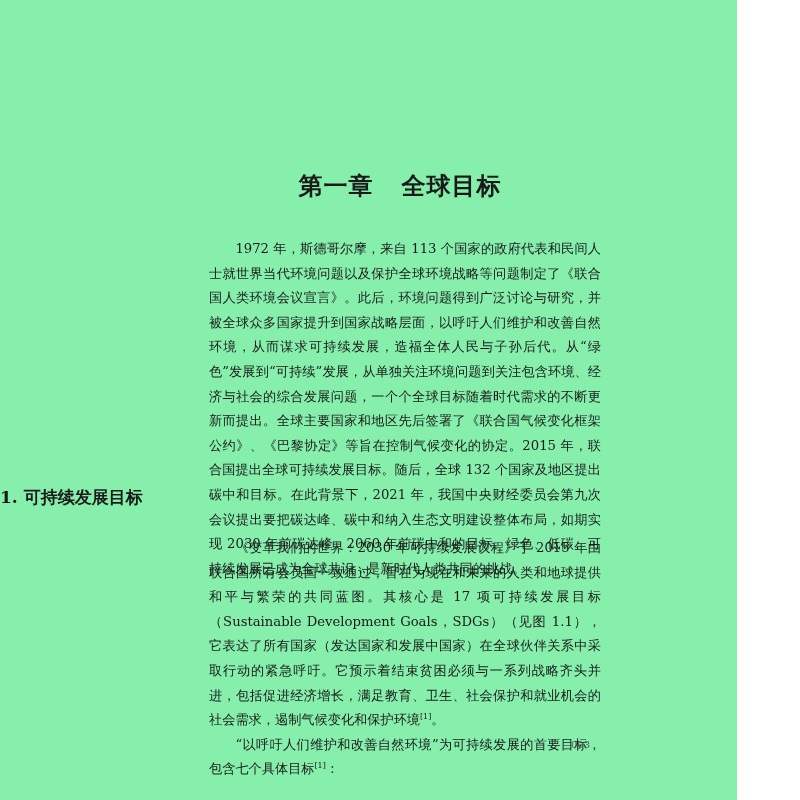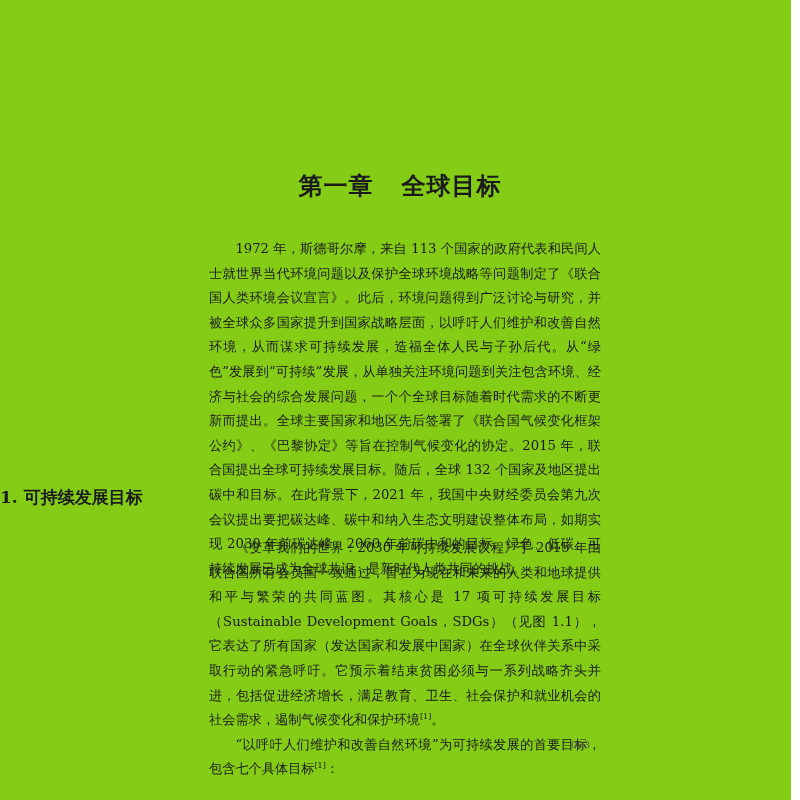--- a/index.html
+++ b/index.html
@@ -1,18 +1,18 @@
 <!DOCTYPE html>
 <html><head>
 <meta charset="utf-8">
 <style>
   html, body { margin:0; padding:0; background:#ffffff; }
   body { width:800px; height:800px; position:relative; overflow:hidden;
          font-family: "DejaVu Serif", "Liberation Serif", serif; color:#1a1a1a; }
-  .page { position:absolute; left:0; top:0; width:791px; height:800px; background:#84cc16; }
+  .page { position:absolute; left:0; top:0; width:700px; height:800px; background:#86efac;padding-left:37px; }
   .chapter-title { position:absolute; top:170px; left:0; width:800px; text-align:center;
                    font-size:24px; font-weight:bold; letter-spacing:1px; }
   .chapter-title .gap { display:inline-block; width:28px; }
   .body-text { position:absolute; left:209px; width:392px; font-size:13.2px; line-height:24.6px;
                text-align:justify; text-justify:inter-character; }
   .para { margin:0; text-indent:2em; }
   .section-title { position:absolute; top:486px; left:0; width:800px; 
                    font-size:17px; font-weight:bold; }
   sup { font-size:8px; vertical-align:super; line-height:0; }
   .page-number { position:absolute; left:571px; top:739px; font-size:10px; color:#555; }

